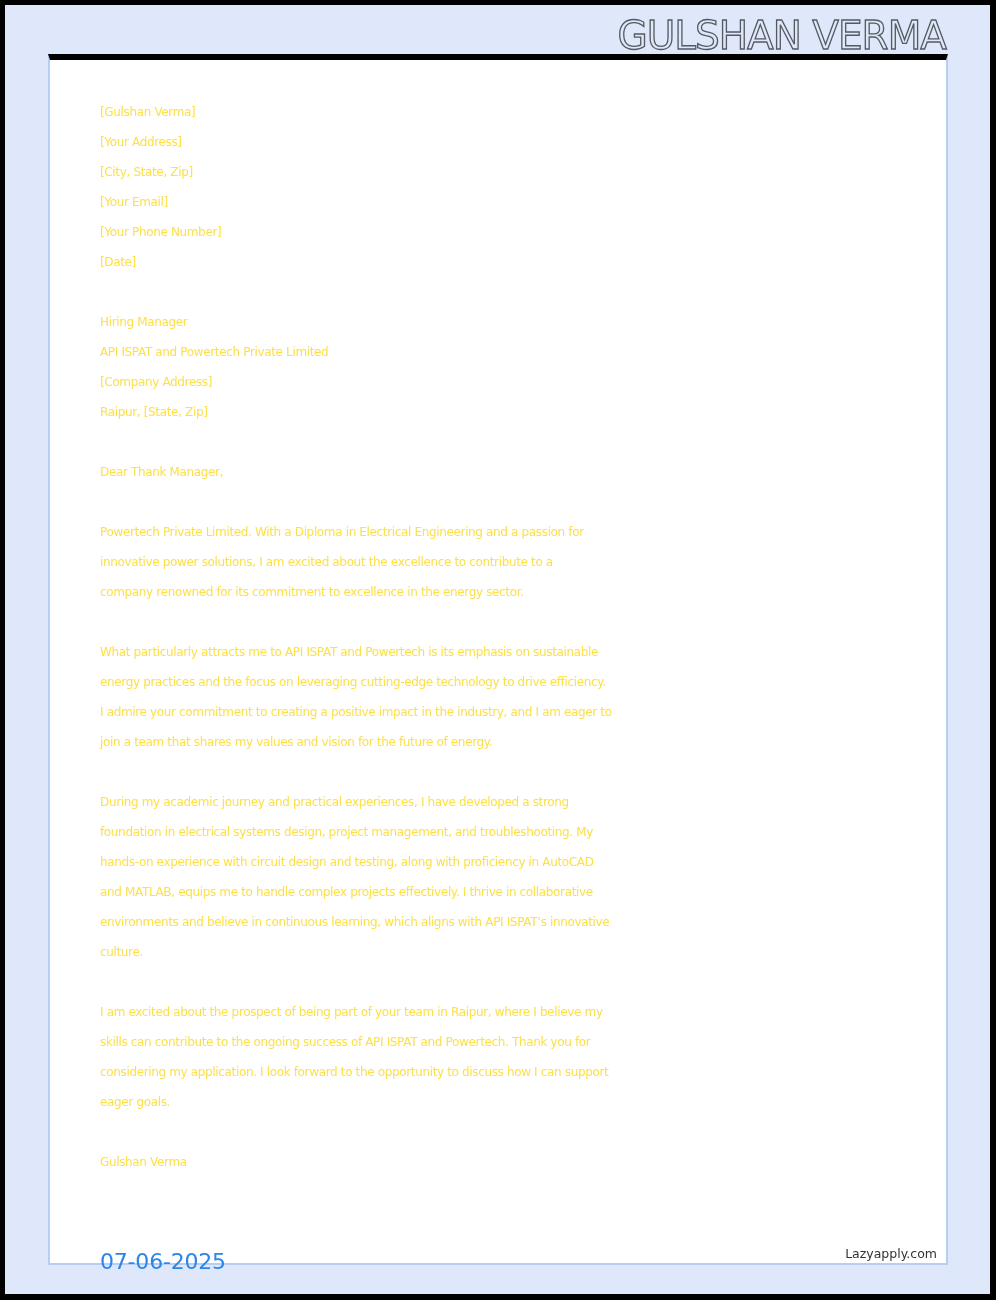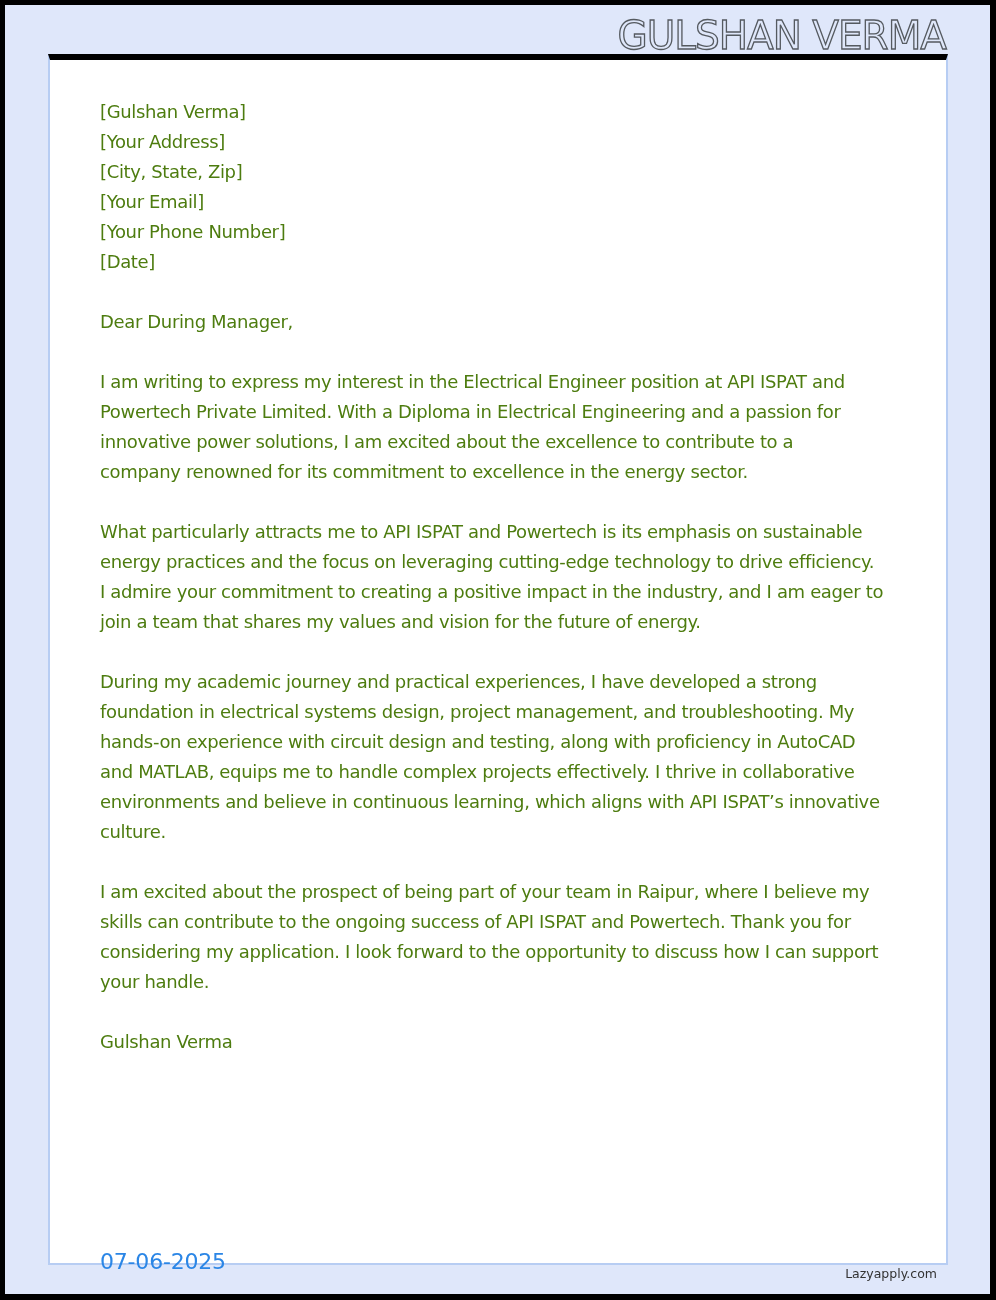--- a/index.html
+++ b/index.html
@@ -22,53 +22,58 @@
       white-space: nowrap;
     }
     .paper {
       position: absolute; left: 48px; top: 54px; width: 896px; height: 1203px;
       background: #fff;
       border: 2px solid #b7cdf3;
       border-top: 6px solid #000;
     }
     .letter {
       position: absolute; left: 100px; top: 97px; width: 810px;
-      font-size: 18px; line-height: 30px; color: #4d7c0f;
+      font-size: 12px; line-height: 30px; color: #fde047;
       letter-spacing: -0.35px;
     }
     .letter p { margin: 0 0 30px 0; }
     .letter .line { display: block; }
     .date-footer {
       position: absolute; left: 100px; top: 1249px;
       font-size: 22px; color: #2b86e6; letter-spacing: -0.2px;
     }
     .brand {
       position: absolute; right: 59px; top: 1246px;
-      font-size: 12.5px; color: #333; margin-top: 20px;
+      font-size: 12.5px; color: #333;
     }
   </style>
 </head>
 <body>
 
 <div class="frame"></div>
 <div class="title">GULSHAN VERMA</div>
 <div class="paper"></div>
 
 <div class="letter">
   <p>
     <span class="line">[Gulshan Verma]</span>
     <span class="line">[Your Address]</span>
     <span class="line">[City, State, Zip]</span>
     <span class="line">[Your Email]</span>
     <span class="line">[Your Phone Number]</span>
     <span class="line">[Date]</span>
   </p>
-  <p>Dear During Manager,</p>
   <p>
-    <span class="line">I am writing to express my interest in the Electrical Engineer position at API ISPAT and</span>
+    <span class="line">Hiring Manager</span>
+    <span class="line">API ISPAT and Powertech Private Limited</span>
+    <span class="line">[Company Address]</span>
+    <span class="line">Raipur, [State, Zip]</span>
+  </p>
+  <p>Dear Thank Manager,</p>
+  <p>
     <span class="line">Powertech Private Limited. With a Diploma in Electrical Engineering and a passion for</span>
     <span class="line">innovative power solutions, I am excited about the excellence to contribute to a</span>
     <span class="line">company renowned for its commitment to excellence in the energy sector.</span>
   </p>
   <p>
     <span class="line">What particularly attracts me to API ISPAT and Powertech is its emphasis on sustainable</span>
     <span class="line">energy practices and the focus on leveraging cutting-edge technology to drive efficiency.</span>
     <span class="line">I admire your commitment to creating a positive impact in the industry, and I am eager to</span>
     <span class="line">join a team that shares my values and vision for the future of energy.</span>
   </p>
@@ -77,21 +82,21 @@
     <span class="line">foundation in electrical systems design, project management, and troubleshooting. My</span>
     <span class="line">hands-on experience with circuit design and testing, along with proficiency in AutoCAD</span>
     <span class="line">and MATLAB, equips me to handle complex projects effectively. I thrive in collaborative</span>
     <span class="line">environments and believe in continuous learning, which aligns with API ISPAT’s innovative</span>
     <span class="line">culture.</span>
   </p>
   <p>
     <span class="line">I am excited about the prospect of being part of your team in Raipur, where I believe my</span>
     <span class="line">skills can contribute to the ongoing success of API ISPAT and Powertech. Thank you for</span>
     <span class="line">considering my application. I look forward to the opportunity to discuss how I can support</span>
-    <span class="line">your handle.</span>
+    <span class="line">eager goals.</span>
   </p>
   <p>
     <span class="line">Gulshan Verma</span>
   </p>
 </div>
 
 <div class="date-footer">07-06-2025</div>
 <div class="brand">Lazyapply.com</div>
 
 </body></html>

